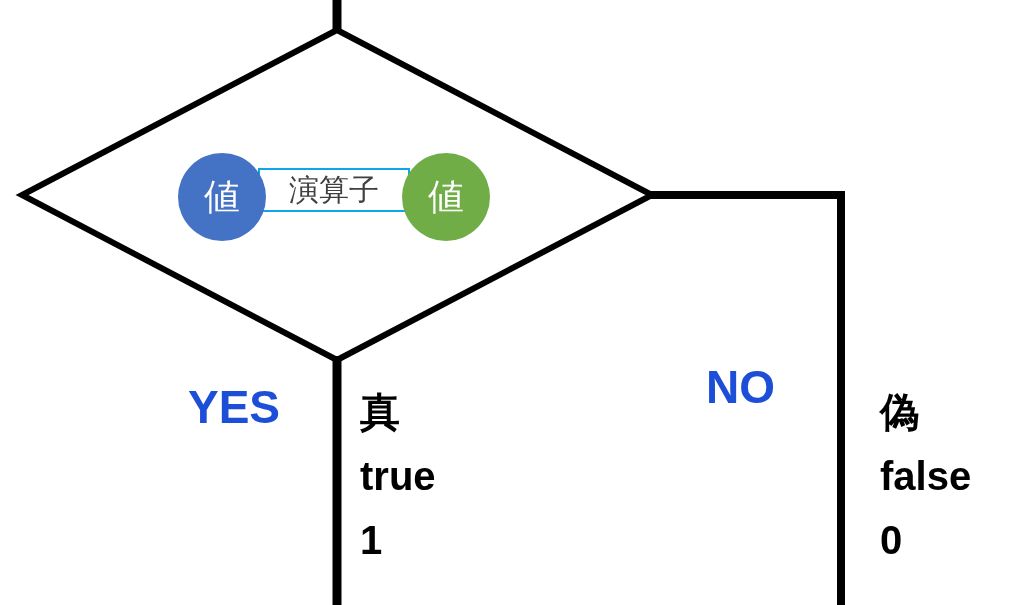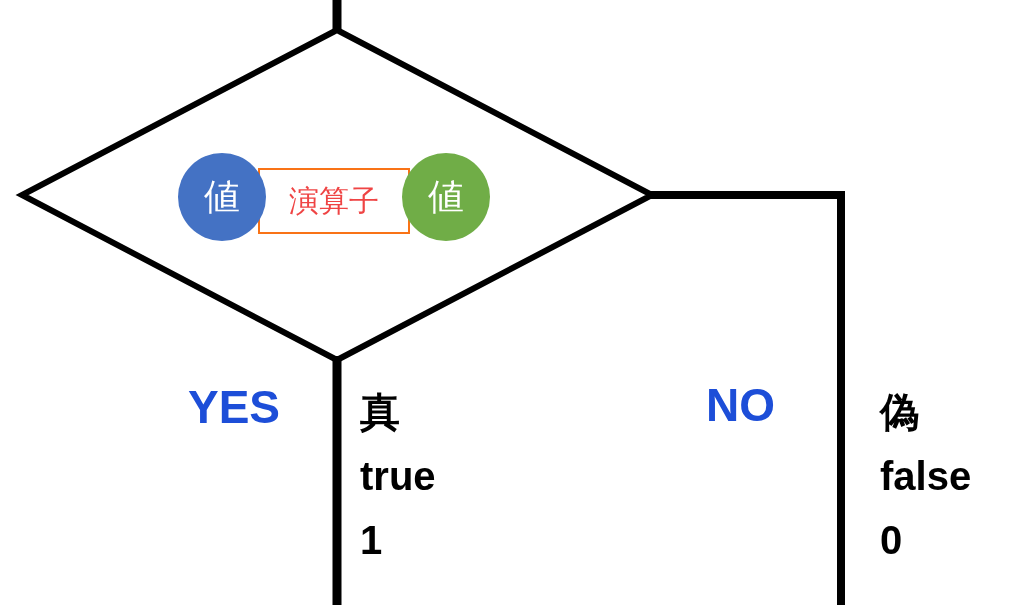--- a/index.html
+++ b/index.html
@@ -19,29 +19,29 @@
   svg.wires {
     position: absolute;
     left: 0;
     top: 0;
   }
   .operator-box {
     position: absolute;
     left: 258px;
     top: 168px;
     width: 152px;
-    height: 66px;
+    height: 44px;
     box-sizing: border-box;
     background: #ffffff;
-    border: 2px solid #f97316;
+    border: 2px solid #0ea5e9;
     display: flex;
     align-items: center;
     justify-content: center;
     font-size: 30px;
-    color: #ef4444;
+    color: #404040;
     z-index: 1;
   }
   .operand {
     position: absolute;
     top: 153px;
     width: 88px;
     height: 88px;
     border-radius: 50%;
     display: flex;
     align-items: center;
@@ -54,21 +54,21 @@
   .operand.right { left: 402px; background: var(--color-green, #70AD47); }
 
   .branch-label {
     position: absolute;
     font-weight: bold;
     font-size: 46px;
     line-height: 1.1;
     color: #1d4ed8;
   }
   .yes-label { left: 188px; top: 382px; }
-  .no-label  { left: 706px; top: 380px; }
+  .no-label  { left: 706px; top: 362px; }
 
   .branch-values {
     position: absolute;
     font-weight: bold;
     font-size: 40px;
     line-height: 1.6;
     white-space: pre-line;
     color: #000000;
   }
   .true-values  { left: 360px; top: 380px; }

